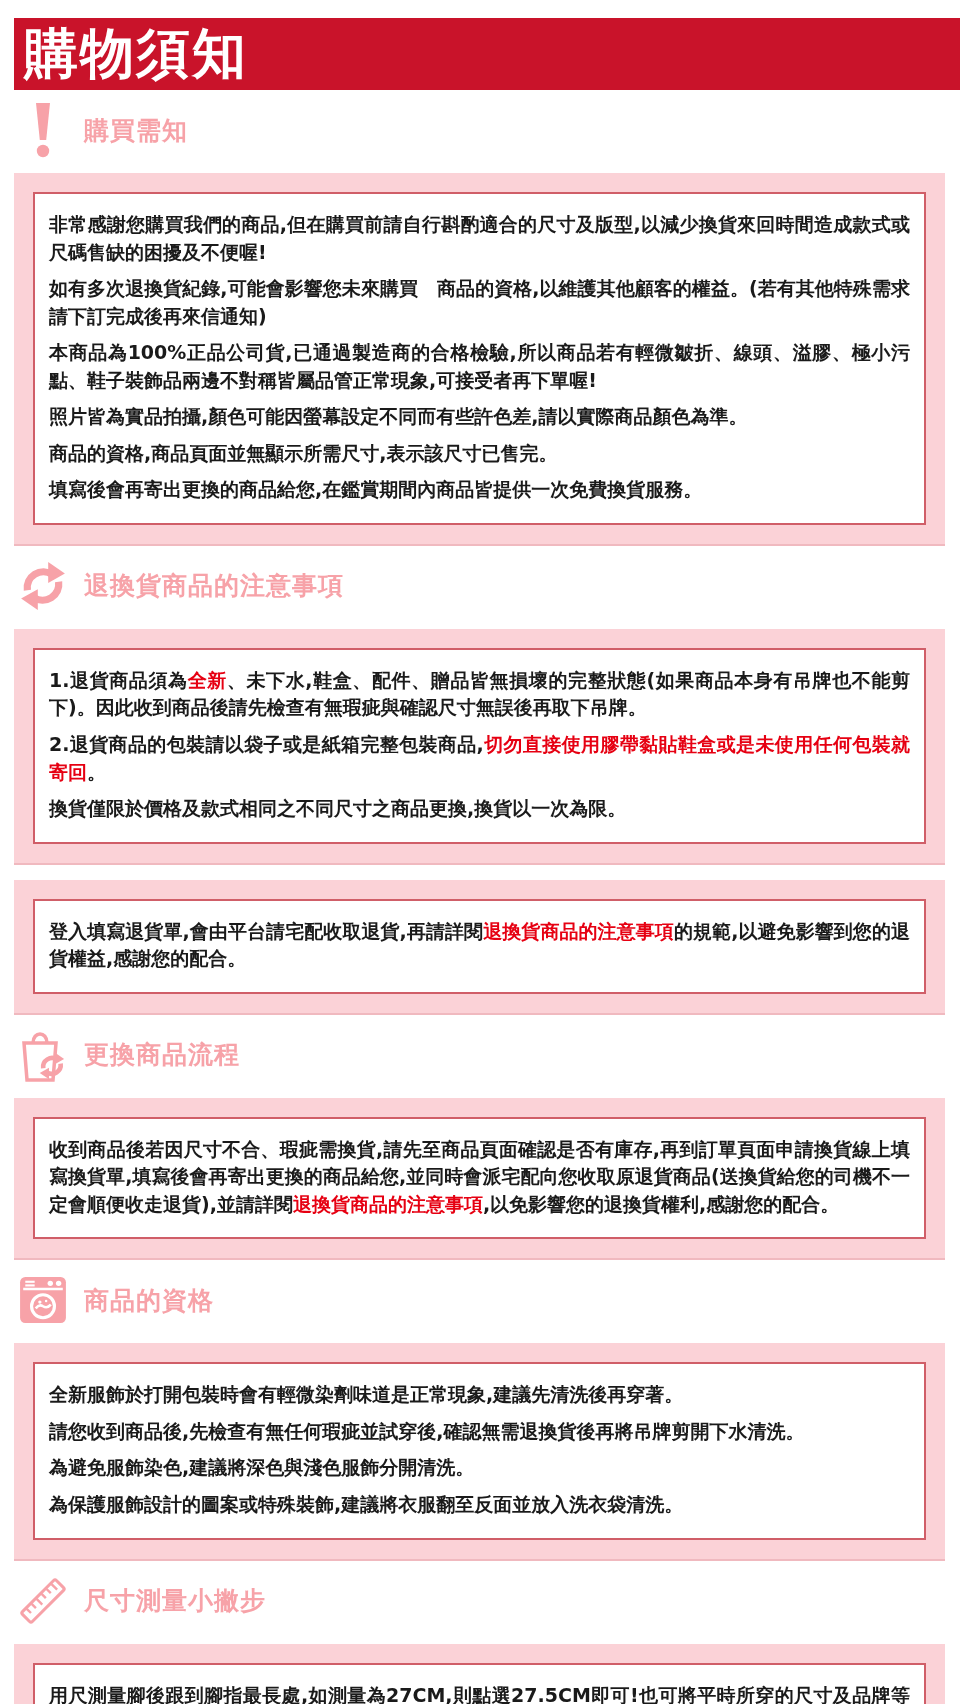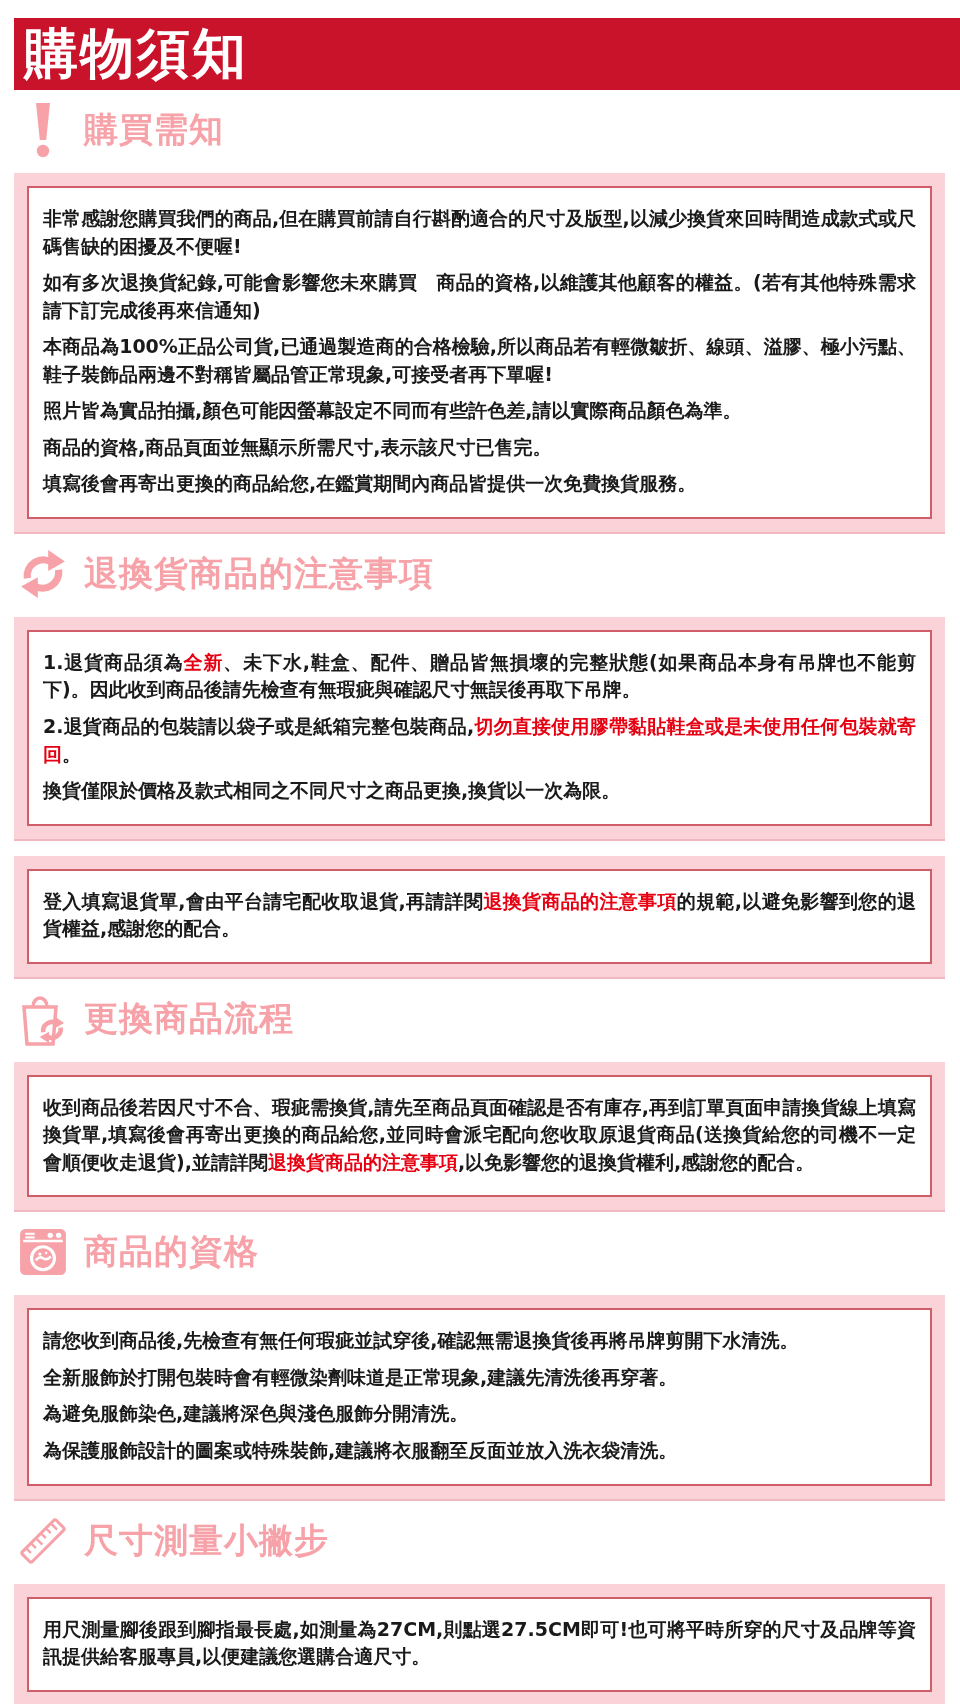--- a/index.html
+++ b/index.html
@@ -29,26 +29,26 @@
   .main-header h1{
     color:#fff;font-size:54px;font-weight:800;letter-spacing:2px;line-height:1;
   }
   .sec-head{
     display:flex;align-items:center;gap:14px;
     margin:12px 0 8px 16px;height:56px;
   }
   .icon{display:flex;align-items:center;justify-content:center;width:54px;height:56px;flex:0 0 auto;}
   .icon svg{display:block;}
   .sec-title{
-    color:var(--pink);font-size:34px;font-weight:700;letter-spacing:1px;
+    color:var(--pink);font-size:25px;font-weight:700;letter-spacing:1px;
   }
   .band{
     margin:15px 15px 0 14px;
     background:var(--band);
-    padding:13px;
+    padding:19px;
     border-bottom:2px solid var(--band-edge);
   }
   .box{
     background:#fff;
     border:2px solid var(--box-border);
     padding:8px 14px 10px 14px;
   }
   .box p.para{
     font-size:19px;font-weight:600;line-height:1.45;
     margin:9px 0;
@@ -152,22 +152,22 @@
           <circle cx="24" cy="30" r="11" fill="none" stroke="#fff" stroke-width="3"></circle>
           <path d="M17 32 q3.5 -4.5 7 -2 q4 2.5 7.5 -1.5" fill="none" stroke="#fff" stroke-width="2.5"></path>
           <circle cx="21" cy="26" r="1.6" fill="#fff"></circle>
           <circle cx="27" cy="25" r="1.2" fill="#fff"></circle>
         </svg>
       </span>
       <h2 class="sec-title">商品的資格</h2>
     </div>
     <div class="band">
       <div class="box">
+          <p class="para"><span>全新服飾於打開包裝時會有輕微染劑味道是正常現象,建議先清洗後再穿著。</span></p>
           <p class="para"><span>請您收到商品後,先檢查有無任何瑕疵並試穿後,確認無需退換貨後再將吊牌剪開下水清洗。</span></p>
-          <p class="para"><span>全新服飾於打開包裝時會有輕微染劑味道是正常現象,建議先清洗後再穿著。</span></p>
           <p class="para"><span>為避免服飾染色,建議將深色與淺色服飾分開清洗。</span></p>
           <p class="para"><span>為保護服飾設計的圖案或特殊裝飾,建議將衣服翻至反面並放入洗衣袋清洗。</span></p>
         </div>
     </div>
   </section>
 
   <section>
     <div class="sec-head">
       <span class="icon">
         <svg width="54" height="54" viewBox="0 0 54 54">

